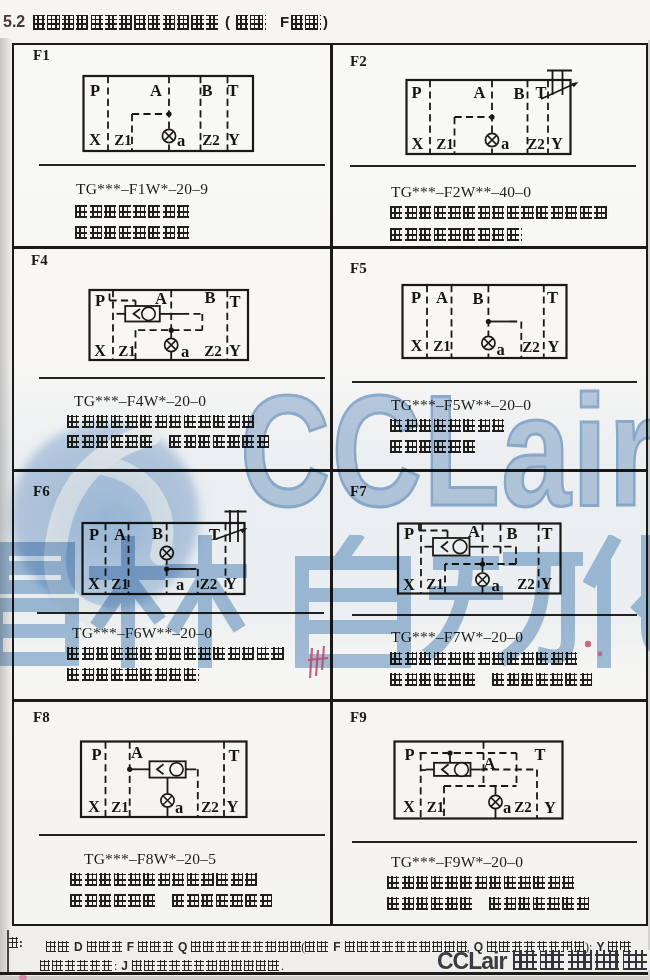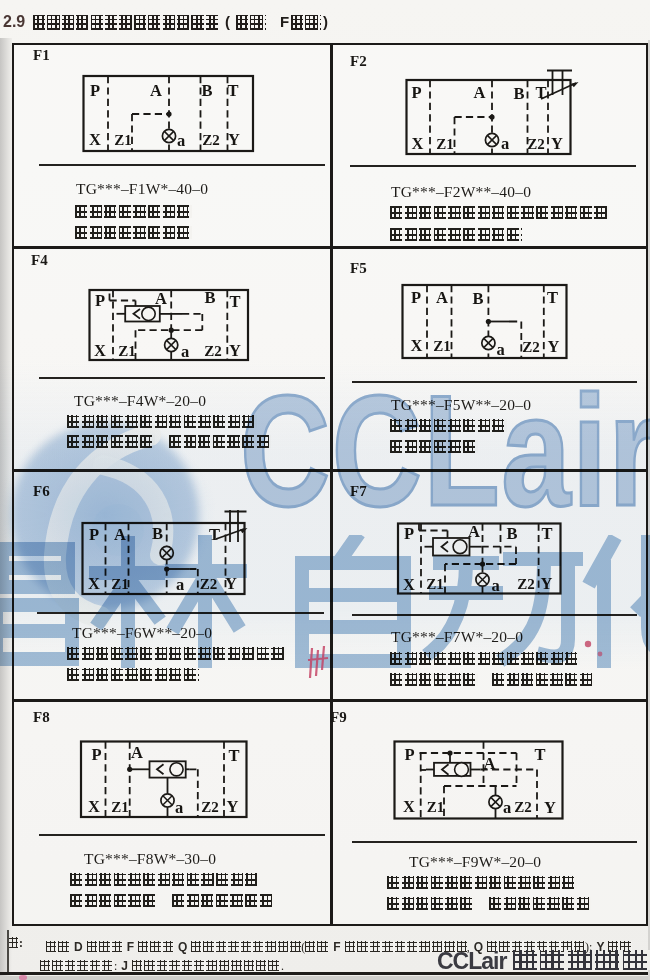--- a/index.html
+++ b/index.html
@@ -31,21 +31,21 @@
 <div class="abs" style="left:0;top:0;width:650px;height:980px;background:linear-gradient(180deg,#f6f5f2 0%,#f3f2ef 50%,#efeeeb 100%)"></div>
 
 <div class="abs" style="left:0;top:0;width:650px;height:980px;background:radial-gradient(ellipse 120% 115% at 48% 42%, rgba(0,0,0,0) 78%, rgba(60,55,50,0.07) 100%)"></div>
 
 <div class="abs" style="left:0;top:38px;width:12px;height:942px;background:linear-gradient(90deg,#c6c5c3,#e4e3e0 70%,#efeeeb)"></div>
 
 <div class="abs" style="left:0;top:976px;width:650px;height:4px;background:#cfcecb"></div>
 
 <div class="abs" style="left:648px;top:40px;width:2px;height:940px;background:#d4d3d0"></div>
 
-<div class="abs" style="left:3px;top:13px;font-size:16px;font-weight:bold;color:#4a3734;font-family:'Liberation Sans',sans-serif">2.9</div>
+<div class="abs" style="left:3px;top:13px;font-size:16px;font-weight:bold;color:#4a3734;font-family:'Liberation Sans',sans-serif">5.2</div>
 <div class="abs" style="left:33px;top:14px"><span class="zh zh16" style="width:187px"></span></div>
 <div class="abs" style="left:225px;top:13px;font-size:15px;font-weight:bold;color:#211d1a;font-family:'Liberation Sans',sans-serif">(</div>
 <div class="abs" style="left:236px;top:14px"><span class="zh zh16" style="width:30px"></span></div>
 <div class="abs" style="left:280px;top:13px;font-size:15px;font-weight:bold;color:#211d1a;font-family:'Liberation Sans',sans-serif">F</div>
 <div class="abs" style="left:291px;top:14px"><span class="zh zh16" style="width:30px"></span></div>
 <div class="abs" style="left:323px;top:13px;font-size:15px;font-weight:bold;color:#211d1a;font-family:'Liberation Sans',sans-serif">)</div>
 
 <div class="abs" style="left:12px;top:43px;width:636px;height:883px;border:2.5px solid #1c1a18;box-sizing:border-box;background:rgba(255,255,255,0.35)"></div>
 
 <div class="abs" style="left:330px;top:43px;width:2.5px;height:883px;background:#1c1a18"></div>
@@ -63,21 +63,21 @@
 <div class="flab" style="left:31px;top:252px">F4</div>
 
 <div class="flab" style="left:350px;top:260px">F5</div>
 
 <div class="flab" style="left:33px;top:483px">F6</div>
 
 <div class="flab" style="left:350px;top:483px">F7</div>
 
 <div class="flab" style="left:33px;top:709px">F8</div>
 
-<div class="flab" style="left:330px;top:709px">F9</div>
+<div class="flab" style="left:350px;top:709px">F9</div>
 
 <svg class="abs" style="left:0;top:0" width="650" height="980" viewBox="0 0 650 980">
 <defs>
 <g id="orif">
         <circle r="6.6" fill="#f6f5f2" stroke="#1b1916" stroke-width="1.7"></circle>
 <path d="M-4.4-4.4L4.4 4.4M-4.4 4.4L4.4-4.4" stroke="#1b1916" stroke-width="1.5"></path>
       </g>
 </defs>
 <style>
 .ln{stroke:#1b1916;stroke-width:1.8;fill:none}
@@ -302,21 +302,21 @@
 <text class="pl" x="409" y="812">X</text>
       <text class="pls" x="435.5" y="812">Z1</text>
 <text class="pl" x="507" y="813">a</text>
       <text class="pls" x="523" y="812">Z2</text>
 <text class="pl" x="550" y="812.5">Y</text>
 </g>
 </svg>
 
 <div class="sep" style="left:39px;top:164px;width:286px"></div>
 
-<div class="tg" style="left:76px;top:180px">TG***–F1W*–40–0</div>
+<div class="tg" style="left:76px;top:180px">TG***–F1W*–20–9</div>
 
 <div class="abs" style="left:75px;top:203px"><span class="zh" style="width:117px"></span></div>
 
 <div class="abs" style="left:75px;top:224px"><span class="zh" style="width:117px"></span></div>
 
 <div class="sep" style="left:350px;top:165px;width:286px"></div>
 
 <div class="tg" style="left:391px;top:183px">TG***–F2W**–40–0</div>
 
 <div class="abs" style="left:390px;top:204px"><span class="zh" style="width:219px"></span></div>
@@ -350,29 +350,29 @@
 <div class="sep" style="left:352px;top:614px;width:285px"></div>
 
 <div class="tg" style="left:391px;top:628px">TG***–F7W*–20–0</div>
 
 <div class="abs" style="left:390px;top:650px"><span class="zh" style="width:190px"></span></div>
 
 <div class="abs" style="left:390px;top:671px"><span class="zh" style="width:88px"></span><span class="zh" style="width:14px;background:none"></span><span class="zh" style="width:102px"></span></div>
 
 <div class="sep" style="left:39px;top:834px;width:286px"></div>
 
-<div class="tg" style="left:84px;top:850px">TG***–F8W*–30–0</div>
+<div class="tg" style="left:84px;top:850px">TG***–F8W*–20–5</div>
 
 <div class="abs" style="left:70px;top:871px"><span class="zh" style="width:190px"></span></div>
 
 <div class="abs" style="left:70px;top:892px"><span class="zh" style="width:88px"></span><span class="zh" style="width:14px;background:none"></span><span class="zh" style="width:102px"></span></div>
 
 <div class="sep" style="left:352px;top:841px;width:285px"></div>
 
-<div class="tg" style="left:409px;top:853px">TG***–F9W*–20–0</div>
+<div class="tg" style="left:391px;top:853px">TG***–F9W*–20–0</div>
 
 <div class="abs" style="left:387px;top:874px"><span class="zh" style="width:190px"></span></div>
 
 <div class="abs" style="left:387px;top:895px"><span class="zh" style="width:88px"></span><span class="zh" style="width:14px;background:none"></span><span class="zh" style="width:102px"></span></div>
 
 <div class="abs" style="left:0;top:360px;width:650px;height:310px;mix-blend-mode:multiply;background:
  radial-gradient(ellipse 160px 130px at 105px 155px, rgba(170,200,232,0.5), rgba(170,200,232,0) 70%),
  linear-gradient(180deg, rgba(175,202,232,0.0), rgba(175,202,232,0.14) 30%, rgba(175,202,232,0.14) 80%, rgba(175,202,232,0))"></div>
 
 <svg class="abs" style="left:0;top:405px;mix-blend-mode:multiply" width="220" height="230" viewBox="0 0 220 230">

